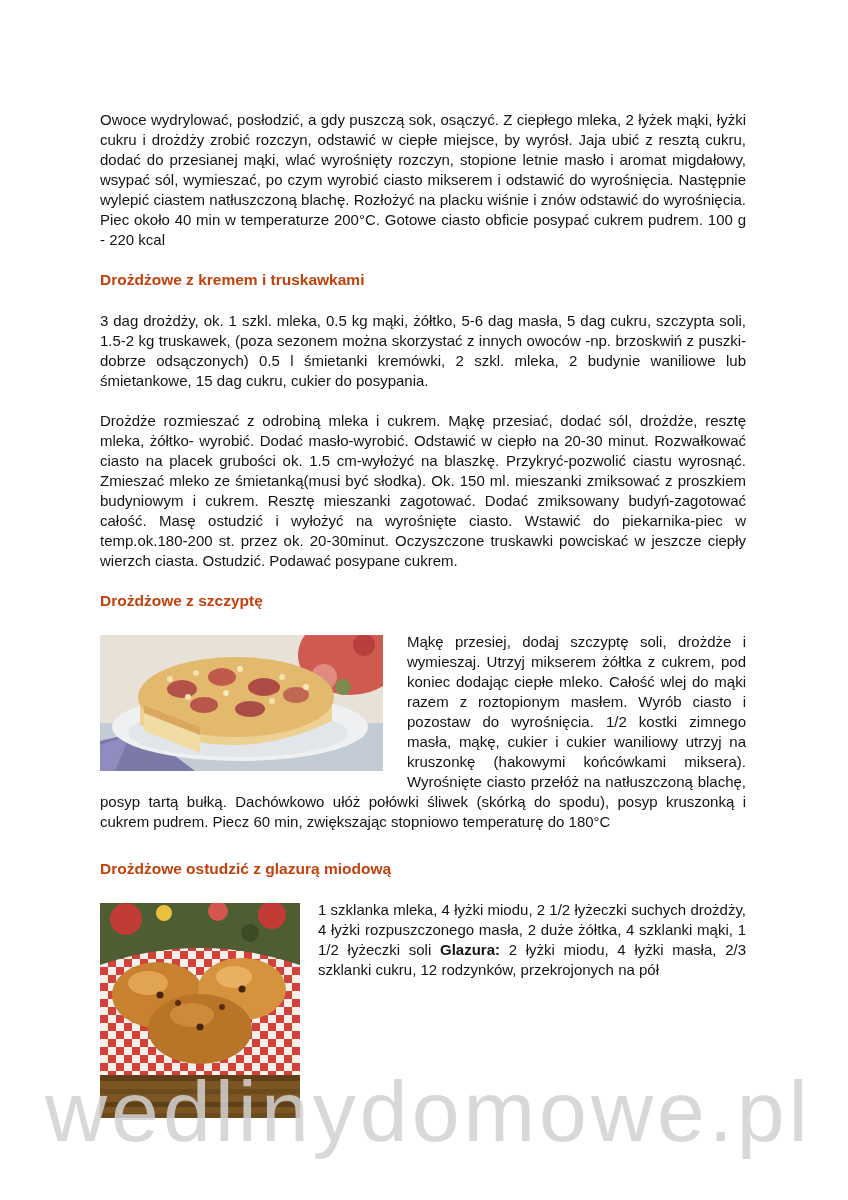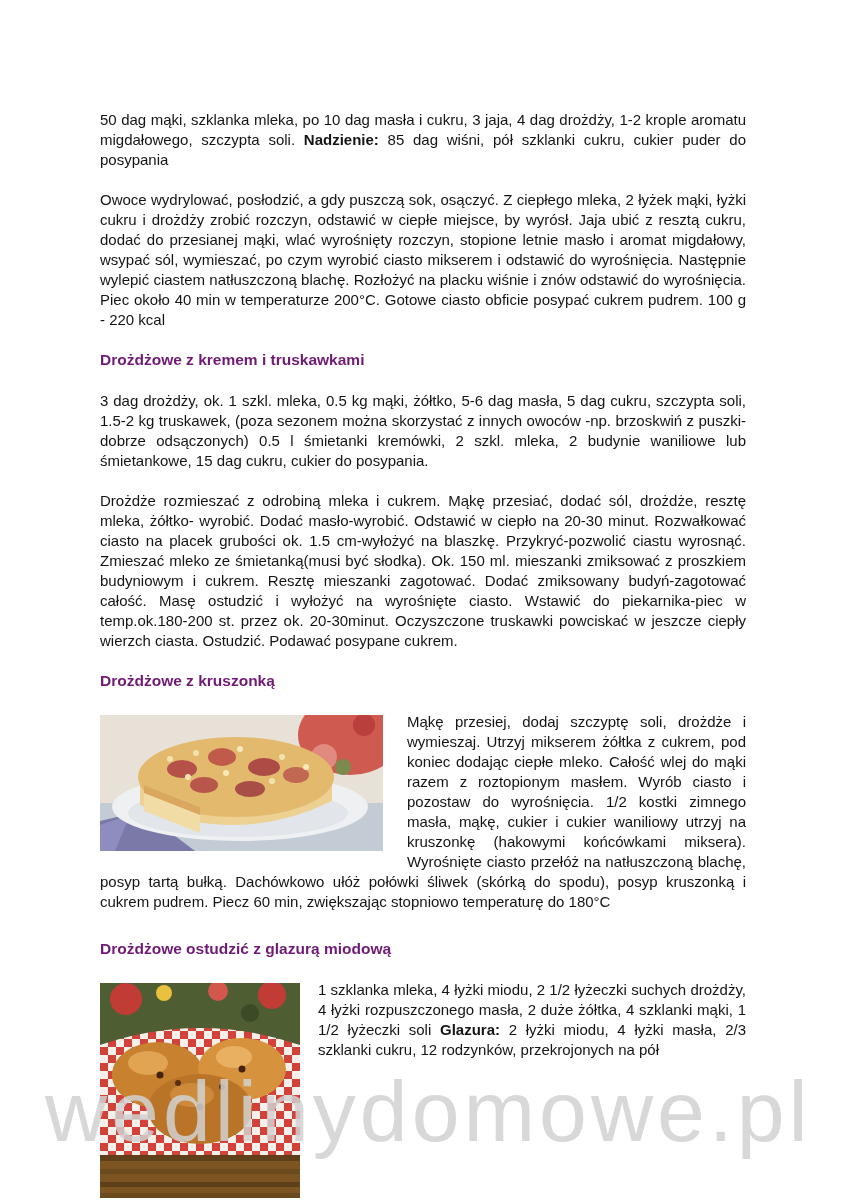--- a/index.html
+++ b/index.html
@@ -16,21 +16,21 @@
     left: 100px;
     top: 110px;
     width: 646px;
     font-size: 15px;
     line-height: 20px;
     color: #141414;
     text-align: justify;
   }
   .para { margin: 0 0 20px 0; }
   .heading {
-    color: #701a75;
+    color: #c2410c;
     font-weight: bold;
     font-size: 15.5px;
     margin: 7px 0 21px 0;
     text-align: left;
   }
   .bold { font-weight: bold; }
   .section::after { content: ""; display: block; clear: both; }
   .photo {
     float: left;
     border: 0;
@@ -50,32 +50,31 @@
     pointer-events: none;
   }
 </style>
 </head>
 <body>
 
 <div class="page">
 
   <div class="content">
 
-    <p class="para"><span>50 dag mąki, szklanka mleka, po 10 dag masła i cukru, 3 jaja, 4 dag drożdży, 1-2 krople aromatu migdałowego, szczypta soli. </span><span class="bold">Nadzienie:</span><span> 85 dag wiśni, pół szklanki cukru, cukier puder do posypania</span></p>
 
     <p class="para">Owoce wydrylować, posłodzić, a gdy puszczą sok, osączyć. Z ciepłego mleka, 2 łyżek mąki, łyżki cukru i drożdży zrobić rozczyn, odstawić w ciepłe miejsce, by wyrósł. Jaja ubić z resztą cukru, dodać do przesianej mąki, wlać wyrośnięty rozczyn, stopione letnie masło i aromat migdałowy, wsypać sól, wymieszać, po czym wyrobić ciasto mikserem i odstawić do wyrośnięcia. Następnie wylepić ciastem natłuszczoną blachę. Rozłożyć na placku wiśnie i znów odstawić do wyrośnięcia. Piec około 40 min w temperaturze 200°C. Gotowe ciasto obficie posypać cukrem pudrem. 100 g - 220 kcal</p>
 
     <div class="section">
       <h2 class="heading">Drożdżowe z kremem i truskawkami</h2>
       <p class="para">3 dag drożdży, ok. 1 szkl. mleka, 0.5 kg mąki, żółtko, 5-6 dag masła, 5 dag cukru, szczypta soli, 1.5-2 kg truskawek, (poza sezonem można skorzystać z innych owoców -np. brzoskwiń z puszki-dobrze odsączonych) 0.5 l śmietanki kremówki, 2 szkl. mleka, 2 budynie waniliowe lub śmietankowe, 15 dag cukru, cukier do posypania.</p>
       <p class="para">Drożdże rozmieszać z odrobiną mleka i cukrem. Mąkę przesiać, dodać sól, drożdże, resztę mleka, żółtko- wyrobić. Dodać masło-wyrobić. Odstawić w ciepło na 20-30 minut. Rozwałkować ciasto na placek grubości ok. 1.5 cm-wyłożyć na blaszkę. Przykryć-pozwolić ciastu wyrosnąć. Zmieszać mleko ze śmietanką(musi być słodka). Ok. 150 ml. mieszanki zmiksować z proszkiem budyniowym i cukrem. Resztę mieszanki zagotować. Dodać zmiksowany budyń-zagotować całość. Masę ostudzić i wyłożyć na wyrośnięte ciasto. Wstawić do piekarnika-piec w temp.ok.180-200 st. przez ok. 20-30minut. Oczyszczone truskawki powciskać w jeszcze ciepły wierzch ciasta. Ostudzić. Podawać posypane cukrem.</p>
     </div>
 
     <div class="section">
-      <h2 class="heading">Drożdżowe z kruszonką</h2>
+      <h2 class="heading">Drożdżowe z szczyptę</h2>
 
       <svg class="photo photo-cake" viewBox="0 0 283 136" preserveAspectRatio="none" role="img">
         <rect width="283" height="136" fill="#e7e1d8"></rect>
         <rect x="0" y="88" width="283" height="48" fill="#c3cbd4"></rect>
         <path d="M0 136 L95 136 L42 96 L0 106 Z" fill="#7b79a8"></path>
         <path d="M0 110 L30 100 L15 136 L0 136 Z" fill="#8f8cc0"></path>
         <ellipse cx="250" cy="20" rx="52" ry="40" fill="#cf5a50"></ellipse>
         <circle cx="224" cy="42" r="13" fill="#e08a80"></circle>
         <circle cx="264" cy="10" r="11" fill="#b93f3c"></circle>
         <circle cx="243" cy="52" r="8" fill="#7d8a4e"></circle>

